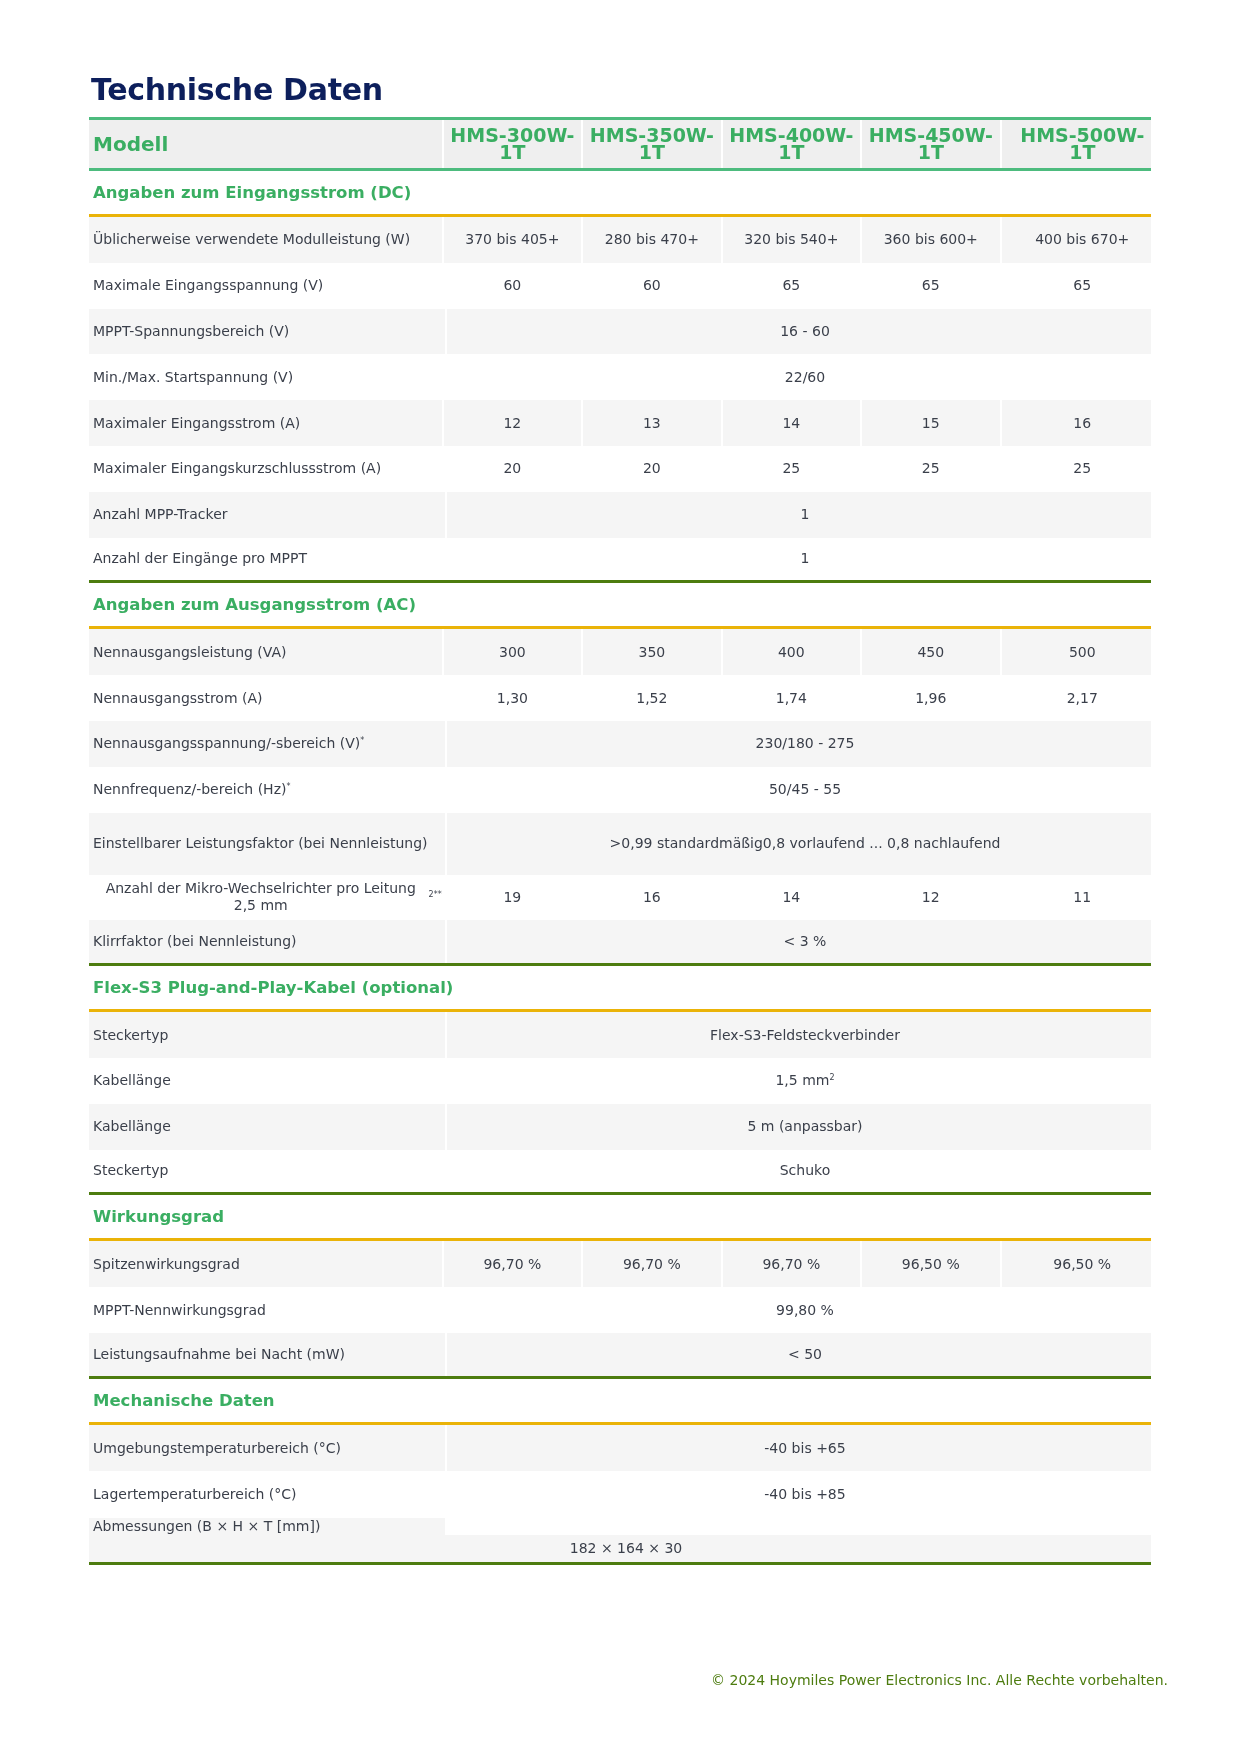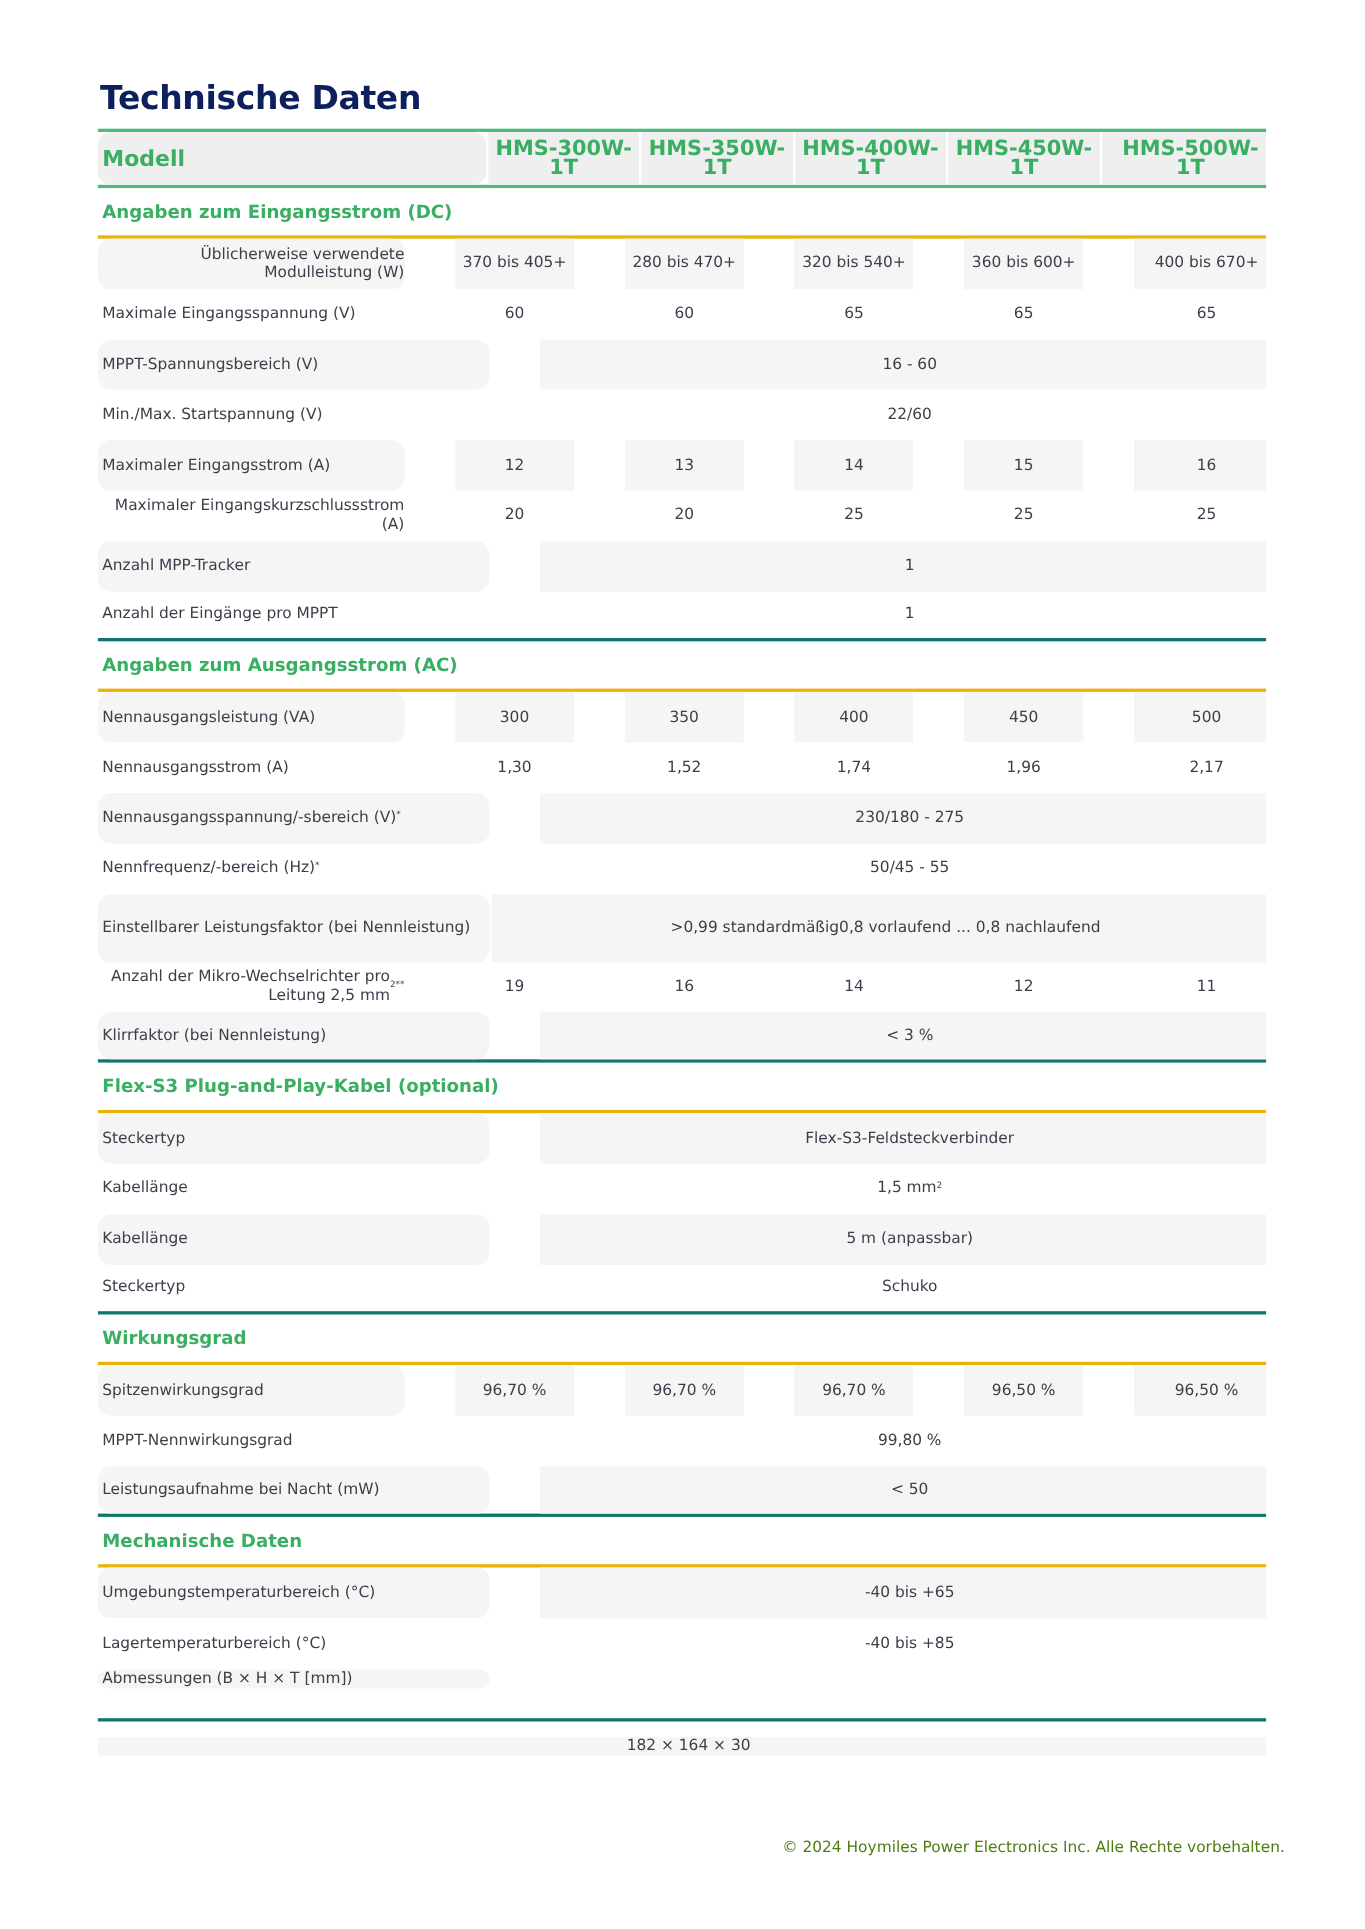--- a/index.html
+++ b/index.html
@@ -6,28 +6,28 @@
   body { width: 1241px; height: 1754px; position: relative; font-family: "DejaVu Sans", sans-serif; color: #3a3f4a; }
   .title { position: absolute; left: 89px; top: 70px; margin: 2px; font-size: 30px; font-weight: bold; color: #0d1f5c; letter-spacing: -0.3px; }
   .table { position: absolute; left: 89px; top: 117px; width: 1062px; border-top: 3px solid #4dbb7e; }
   .row { display: flex; align-items: stretch; box-sizing: border-box; }
   .row.shade .cell { background: #f5f5f5; }
   .row.header { height: 51px; border-bottom: 3px solid #4dbb7e; }
   .row.header .cell { background: #efefef; color: #3aae62; font-weight: bold; font-size: 19px; }
   .row.header .cell.label { font-size: 20px; }
   .row.section { height: 46px; border-bottom: 3px solid #eab308; align-items: center; }
   .row.section .sec-label { padding-left: 4px; color: #3aae62; font-weight: bold; font-size: 16.5px; }
-  .row.last { border-bottom: 3px solid #0f766e; }
+  .row.last { border-bottom: 3px solid #4d7c0f; }
   .cell { display: flex; align-items: center; justify-content: center; font-size: 14px; color: #3a3f4a; margin-right: 2px; text-align: center; line-height: 17px; }
   .cell:last-child { margin-right: 0; padding-left: 12px; }
-  .cell.label { width: 356px; justify-content: flex-start; padding-left: 4px; box-sizing: border-box; text-align: right; border-radius: 12px; }
+  .cell.label { width: 356px; justify-content: flex-start; padding-left: 4px; box-sizing: border-box; text-align: center; }
   .cell.val { width: 138.8px; }
   .cell.span { flex: 1; }
   .row.header .cell.val { width: 138.8px; }
-  .row.data { height: 45.8px; gap: 44px; }
+  .row.data { height: 45.8px; }
   .row.tall { height: 62px; }
   sup { font-size: 8px; vertical-align: top; position: relative; top: -3px; }
   .footer { position: absolute; right: 73px; top: 1672px; font-size: 14px; color: #4d7c0f; }
 </style>
 </head>
 <body>
 
 <h1 class="title">Technische Daten</h1>
 
 <div class="table">

